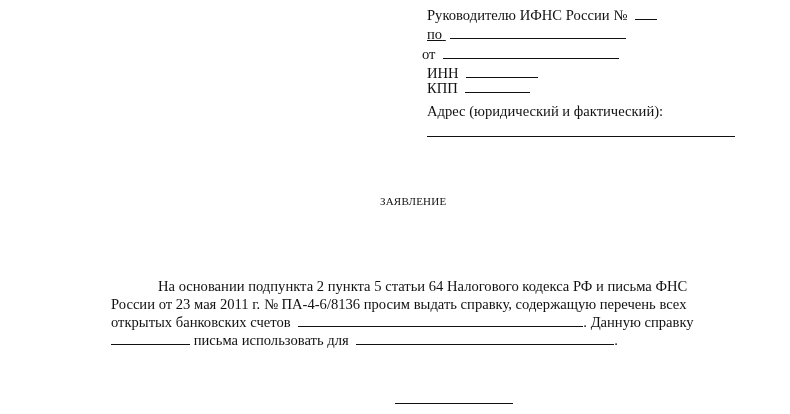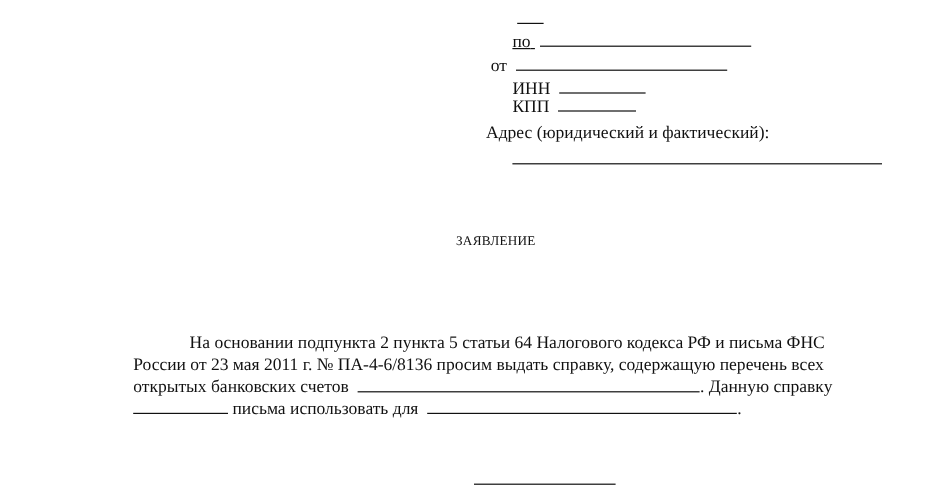--- a/index.html
+++ b/index.html
@@ -41,44 +41,45 @@
       top: 192px;
       line-height: 18px;
       font-size: 11px;
       letter-spacing: 0.2px;
     }
   </style>
 </head>
 <body>
 
 <div class="line" style="left:427px; top:6px;">
+  <span>Руководителю ИФНС России №</span>
   <span class="blank" style="width:22px;"></span>
 </div>
 
 <div class="line" style="left:427px; top:25px;text-decoration:underline;">
   <span>по</span>
   <span class="blank" style="width:176px;"></span>
 </div>
 
-<div class="line" style="left:409px; top:45px;">
+<div class="line" style="left:422px; top:45px;">
   <span>от</span>
   <span class="blank" style="width:176px;"></span>
 </div>
 
 <div class="line" style="left:427px; top:64px;">
   <span>ИНН</span>
   <span class="blank" style="width:72px;"></span>
 </div>
 
 <div class="line" style="left:427px; top:79px;">
   <span>КПП</span>
   <span class="blank" style="width:65px;"></span>
 </div>
 
-<div class="line" style="left:405px; top:102px;">
+<div class="line" style="left:427px; top:102px;">
   <span>Адрес (юридический и фактический):</span>
 </div>
 
 <div class="rule" style="left:427px; top:136px; width:308px;"></div>
 
 <div class="title">ЗАЯВЛЕНИЕ</div>
 
 <div class="line" style="left:158px; top:277px;">
   <span>На основании подпункта 2 пункта 5 статьи 64 Налогового кодекса РФ и письма ФНС</span>
 </div>

